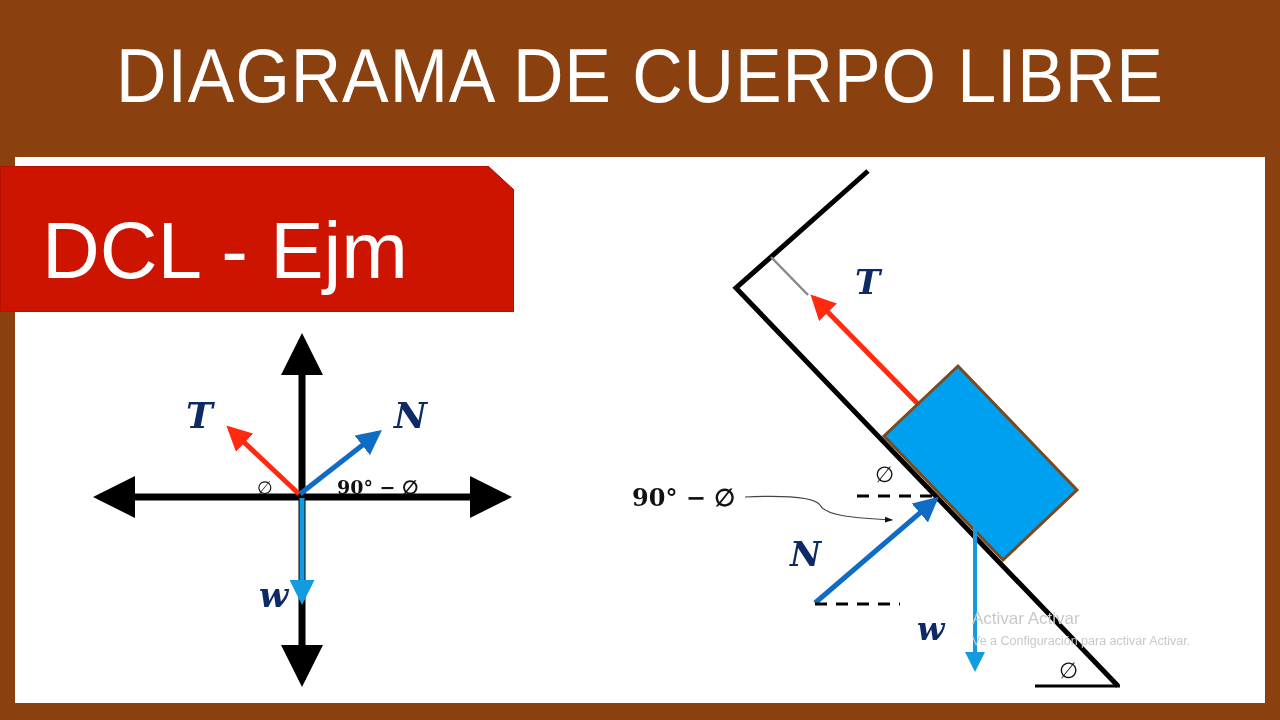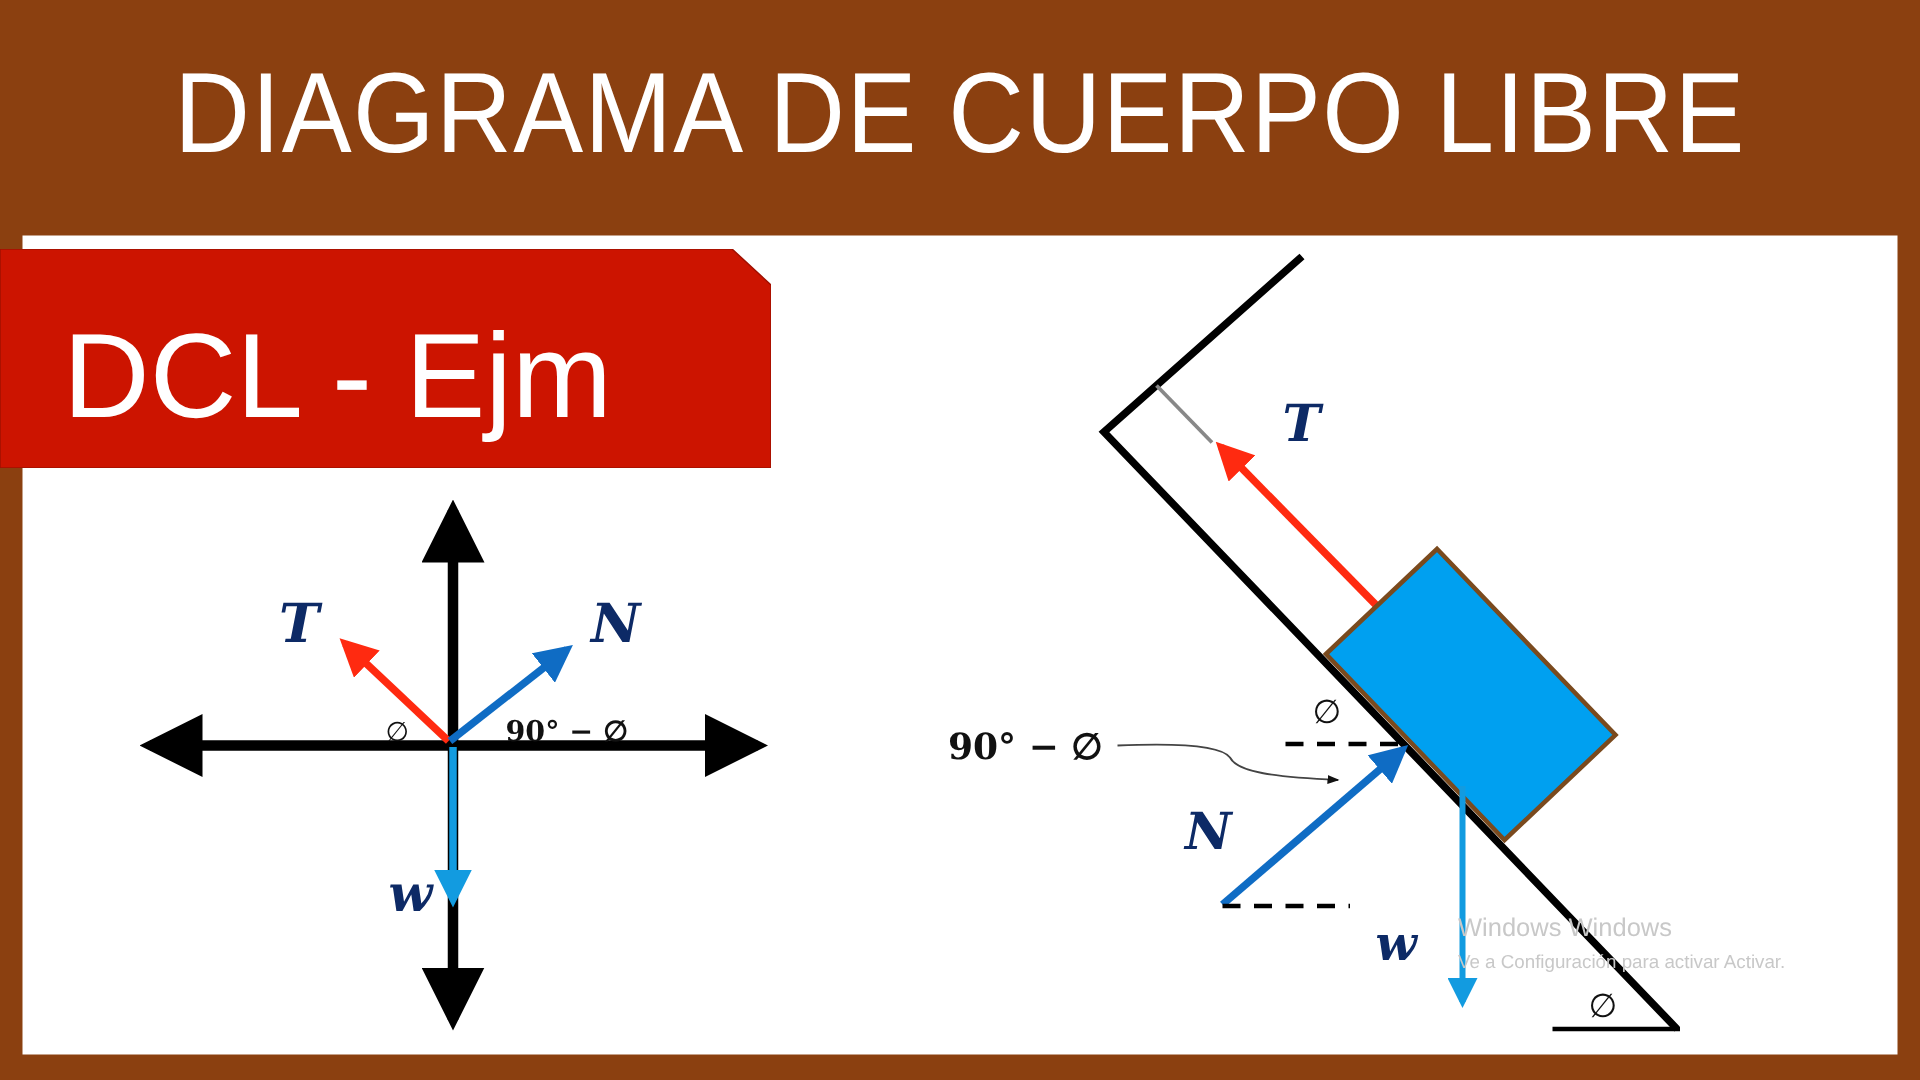--- a/index.html
+++ b/index.html
@@ -83,14 +83,14 @@
   <path d="M745,497 C790,495 815,498 820,505 C825,515 850,518 892,520" fill="none" stroke="#444" stroke-width="1.2" marker-end="url(#ah-thin)"></path>
 
   <text class="lbl" x="855" y="294" font-size="34">T</text>
   <text class="lbl" x="790" y="566" font-size="34">N</text>
   <text class="lbl" x="917" y="640" font-size="32">w</text>
   <text class="ang" x="875" y="482" font-size="22">∅</text>
   <text class="ang" x="632" y="506" font-size="24" font-weight="bold">90° − ∅</text>
   <text class="ang" x="1059" y="678" font-size="22">∅</text>
 </svg>
 
-<div class="watermark1">Windows Windows</div>
+<div class="watermark1">Activar Activar</div>
 <div class="watermark2">Ve a Configuración para activar Activar.</div>
 
 </body></html>

